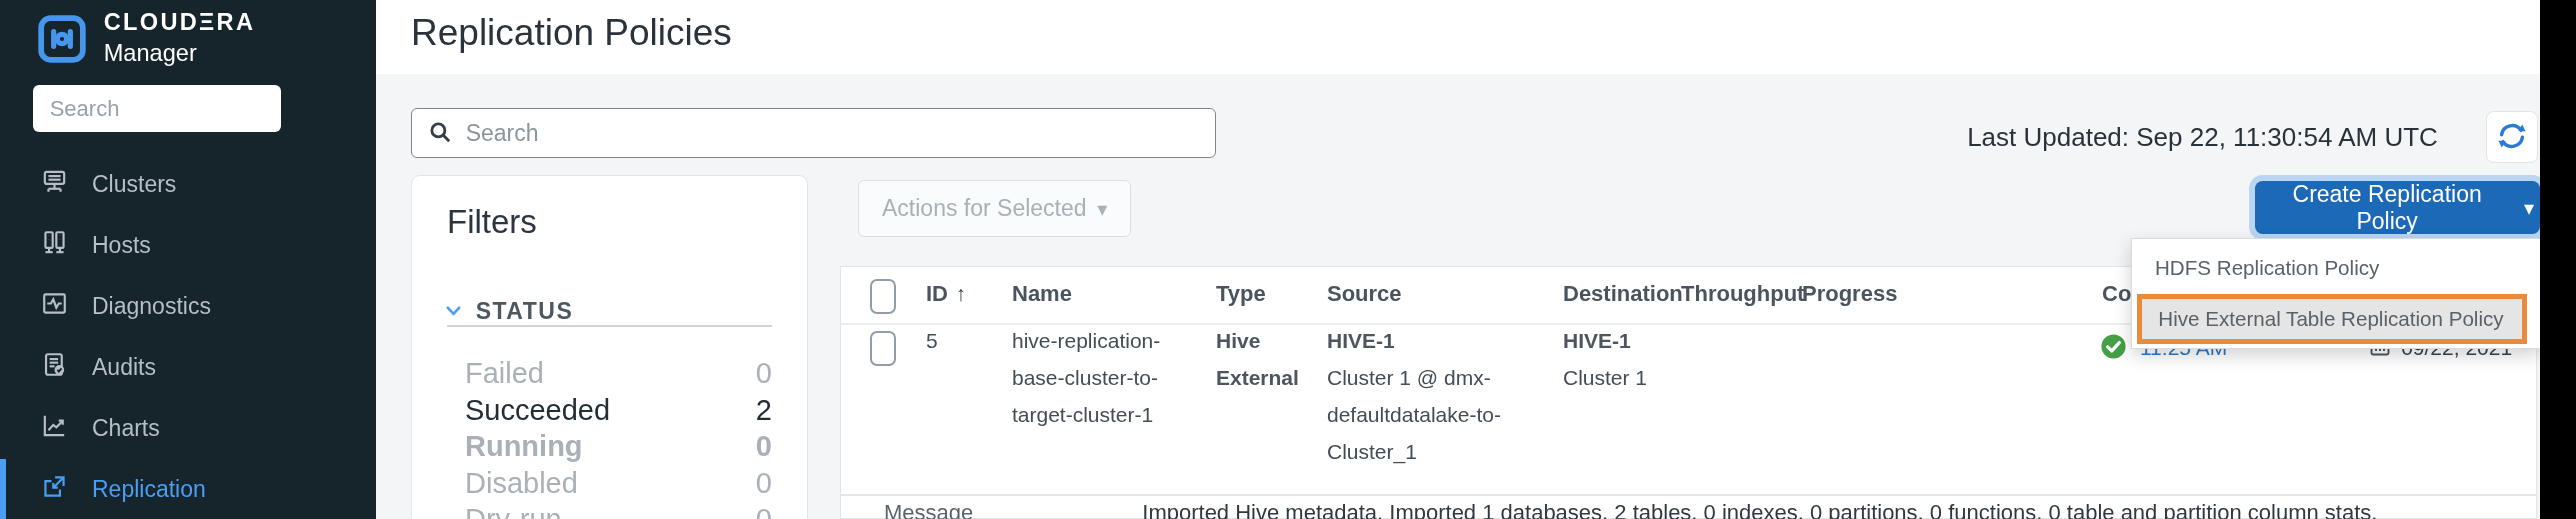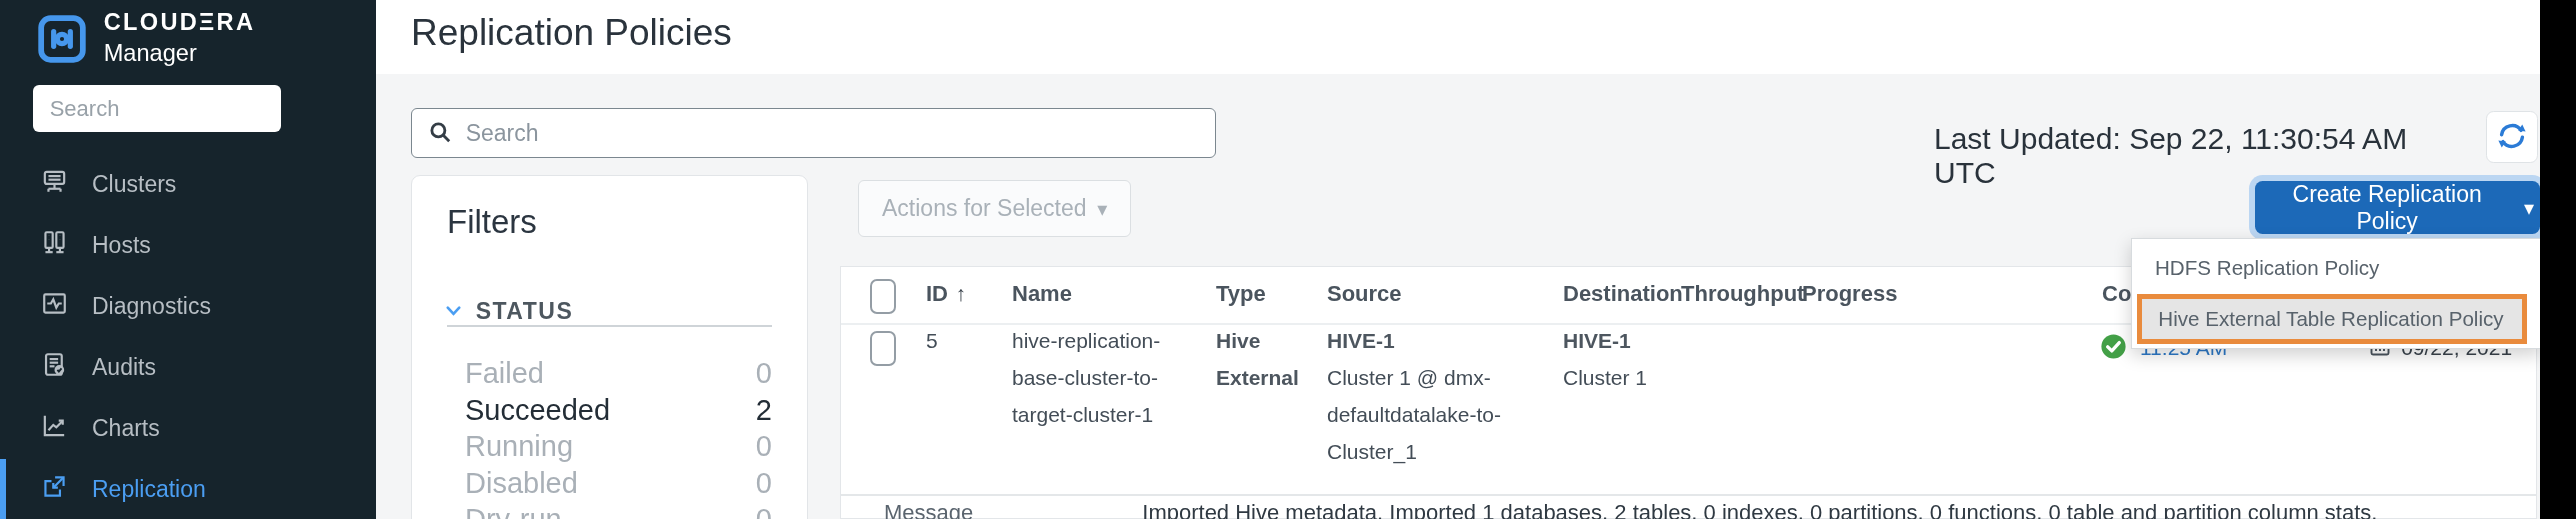--- a/index.html
+++ b/index.html
@@ -25,21 +25,21 @@
   
   .topbar{position:absolute;left:376px;top:0;width:2200px;height:74px;background:#fff;}
   .page-title{position:absolute;left:411px;top:12px;font-size:37px;color:#2a333c;font-weight:400;}
 
   
   .main-search{position:absolute;left:411px;top:108px;width:805px;height:50px;background:#fff;
     border:1.5px solid #7b878f;border-radius:6px;display:flex;align-items:center;gap:10.7px;
     padding:0 15px;box-sizing:border-box;}
   .main-search input{flex:1;border:none;outline:none;font-size:23px;color:#333;font-family:inherit;background:transparent;}
   .main-search input::placeholder{color:#8b959e;}
-  .last-updated{position:absolute;left:1934px;top:122px;width:537px;text-align:left;font-size:30px;color:#29323b;}
+  .last-updated{position:absolute;left:1934px;top:122px;width:537px;text-align:center;font-size:26px;color:#29323b;}
   .refresh-btn{position:absolute;left:2486px;top:111px;width:52px;height:52px;background:#fff;
     border:1.5px solid #dfe3e6;border-radius:7.6px;display:flex;align-items:center;justify-content:center;box-sizing:border-box;cursor:pointer;}
   .create-btn{position:absolute;left:2255px;top:181px;width:285px;height:53px;background:#1c69b8;color:#fff;
     border:none;border-radius:7.6px;font-size:23px;font-family:inherit;display:flex;align-items:center;justify-content:center;gap:10.7px;
     box-shadow:0 0 0 6px rgba(140,187,238,0.55);cursor:pointer;z-index:20;}
   .actions-btn{position:absolute;left:858px;top:180px;height:55px;padding:0 23px;background:#fafbfc;
     border:1.5px solid #dbdfe2;border-radius:6px;color:#a9b1b8;font-size:23px;font-family:inherit;
     display:flex;align-items:center;gap:10.7px;cursor:default;}
   .caret{font-size:20px;line-height:1;}
 
@@ -236,21 +236,21 @@
     <div class="filters-divider"></div>
 
     <div class="filter-row muted" style="top:181px;">
       <span>Failed</span>
       <span>0</span>
     </div>
     <div class="filter-row strong" style="top:218px;">
       <span>Succeeded</span>
       <span>2</span>
     </div>
-    <div class="filter-row muted" style="top:254px;">
+    <div class="filter-row muted" style="top:254px;font-weight:bold;">
       <span>Running</span>
       <span>0</span>
     </div>
     <div class="filter-row muted" style="top:291px;">
       <span>Disabled</span>
       <span>0</span>
     </div>
     <div class="filter-row muted" style="top:327px;">
       <span>Dry-run</span>
       <span>0</span>

